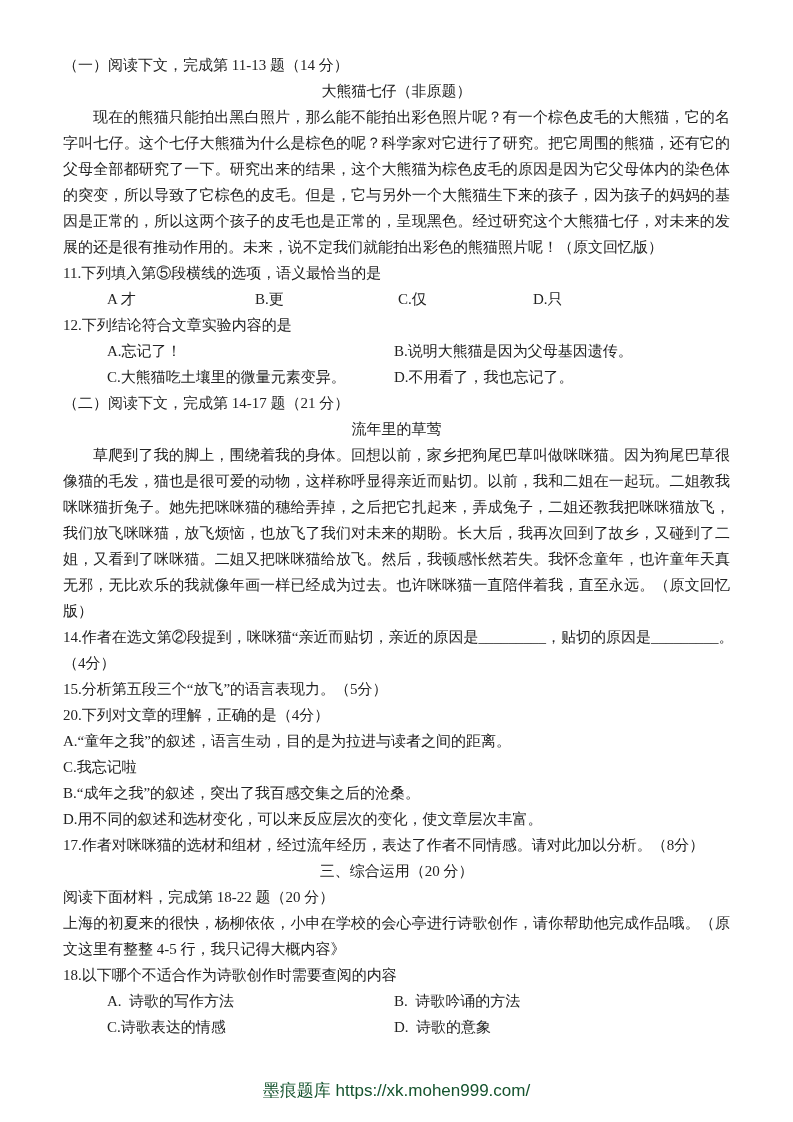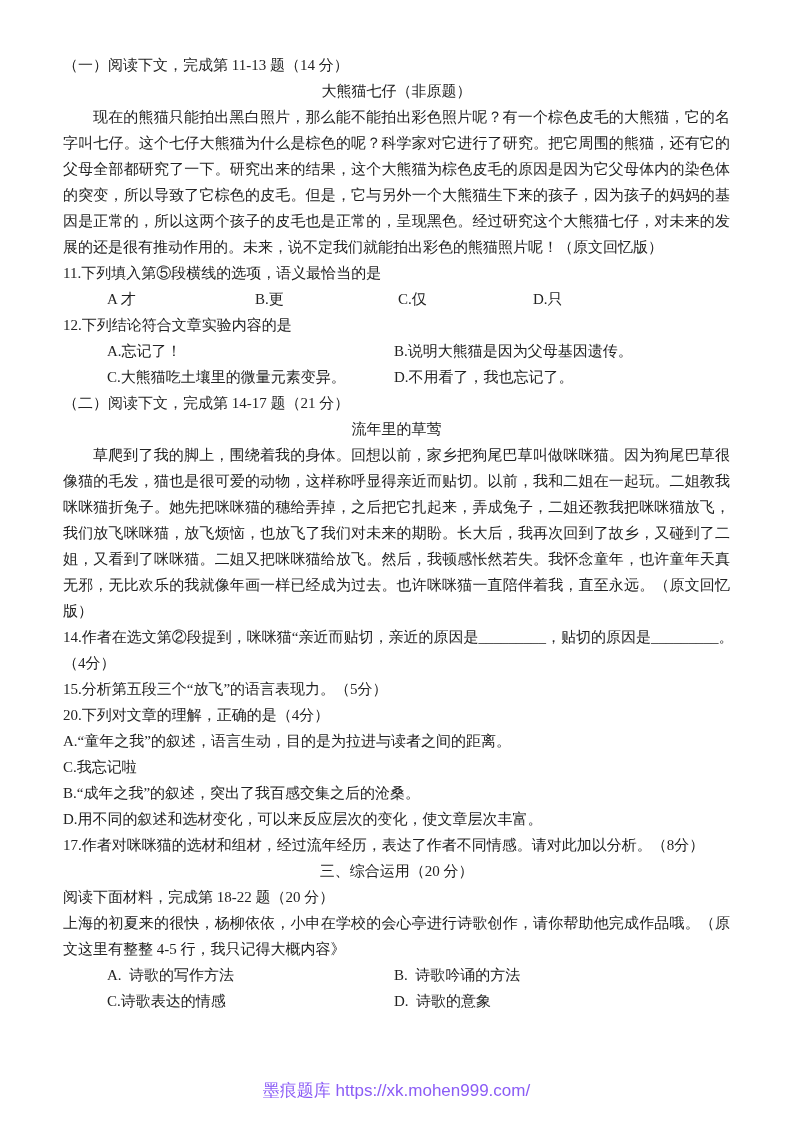--- a/index.html
+++ b/index.html
@@ -35,21 +35,21 @@
   .opts-4 .opt:nth-child(4){flex:1;}
   .opts-2 .opt:nth-child(1){width:287px;}
   .opts-2 .opt:nth-child(2){flex:1;}
   .footer{
     position:absolute;
     left:0;bottom:20px;
     width:100%;
     text-align:center;
     font-family:"Liberation Sans","DejaVu Sans",sans-serif;
     font-size:17px;
-    color:#8b5cf6;
+    color:#14532d;
   }
 </style>
 </head>
 <body>
 
 <div class="page">
   <div class="content">
 
     <div class="line">（一）阅读下文，完成第 11-13 题（14 分）</div>
     <div class="line center">大熊猫七仔（非原题）</div>
@@ -88,20 +88,21 @@
     <div class="line">C.我忘记啦</div>
     <div class="line">B.“成年之我”的叙述，突出了我百感交集之后的沧桑。</div>
     <div class="line">D.用不同的叙述和选材变化，可以来反应层次的变化，使文章层次丰富。</div>
 
     <div class="line">17.作者对咪咪猫的选材和组材，经过流年经历，表达了作者不同情感。请对此加以分析。（8分）</div>
 
     <div class="line center bold">三、综合运用（20 分）</div>
     <div class="line">阅读下面材料，完成第 18-22 题（20 分）</div>
     <div class="passage" style="text-indent:0;">上海的初夏来的很快，杨柳依依，小申在学校的会心亭进行诗歌创作，请你帮助他完成作品哦。（原文这里有整整 4-5 行，我只记得大概内容》</div>
 
+    <div class="line">18.以下哪个不适合作为诗歌创作时需要查阅的内容</div>
     <div class="opts opts-2">
       <span class="opt">A.  诗歌的写作方法</span>
       <span class="opt">B.  诗歌吟诵的方法</span>
     </div>
     <div class="opts opts-2">
       <span class="opt">C.诗歌表达的情感</span>
       <span class="opt">D.  诗歌的意象</span>
     </div>
 
   </div>

